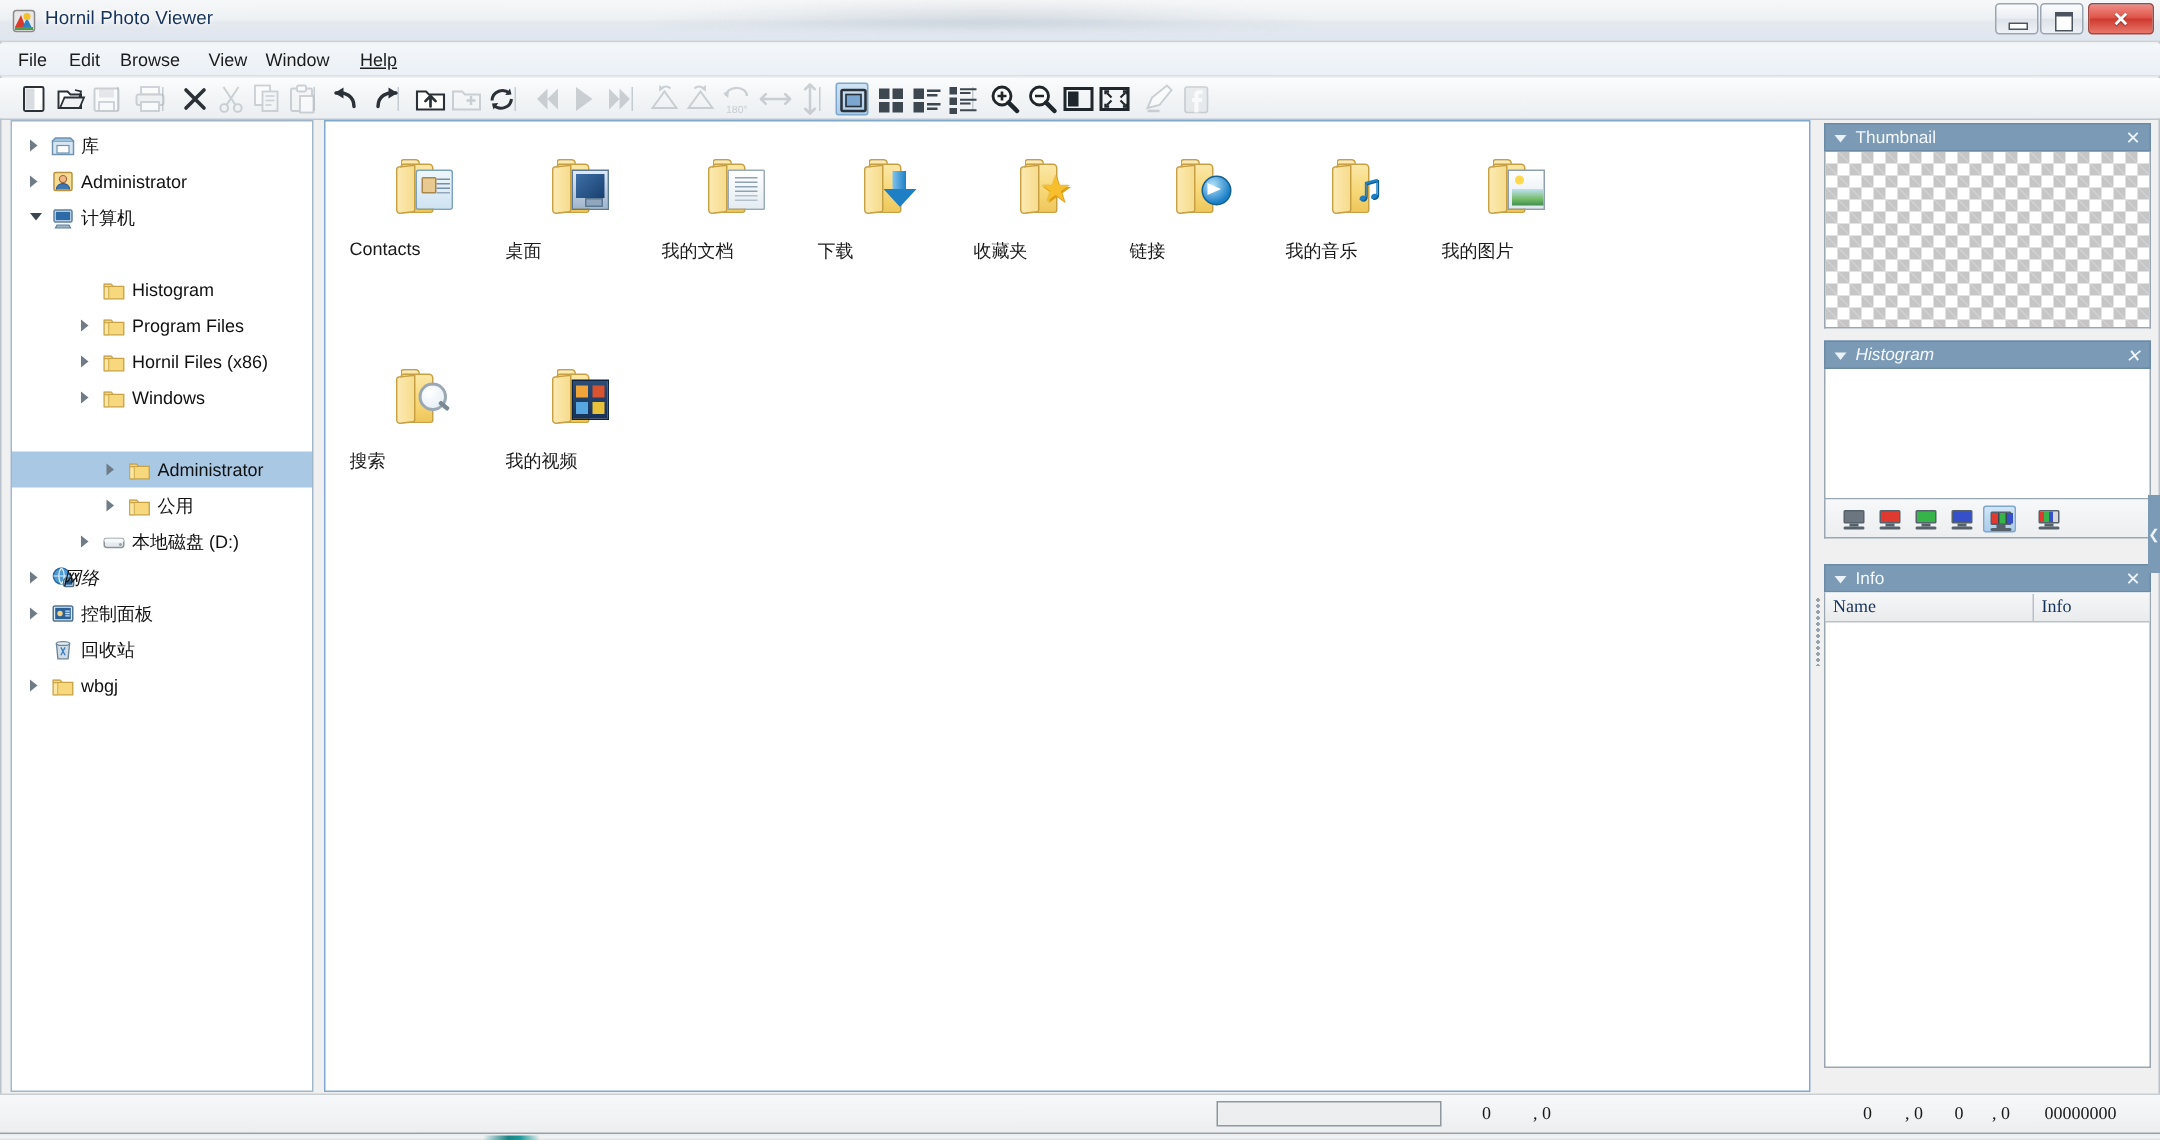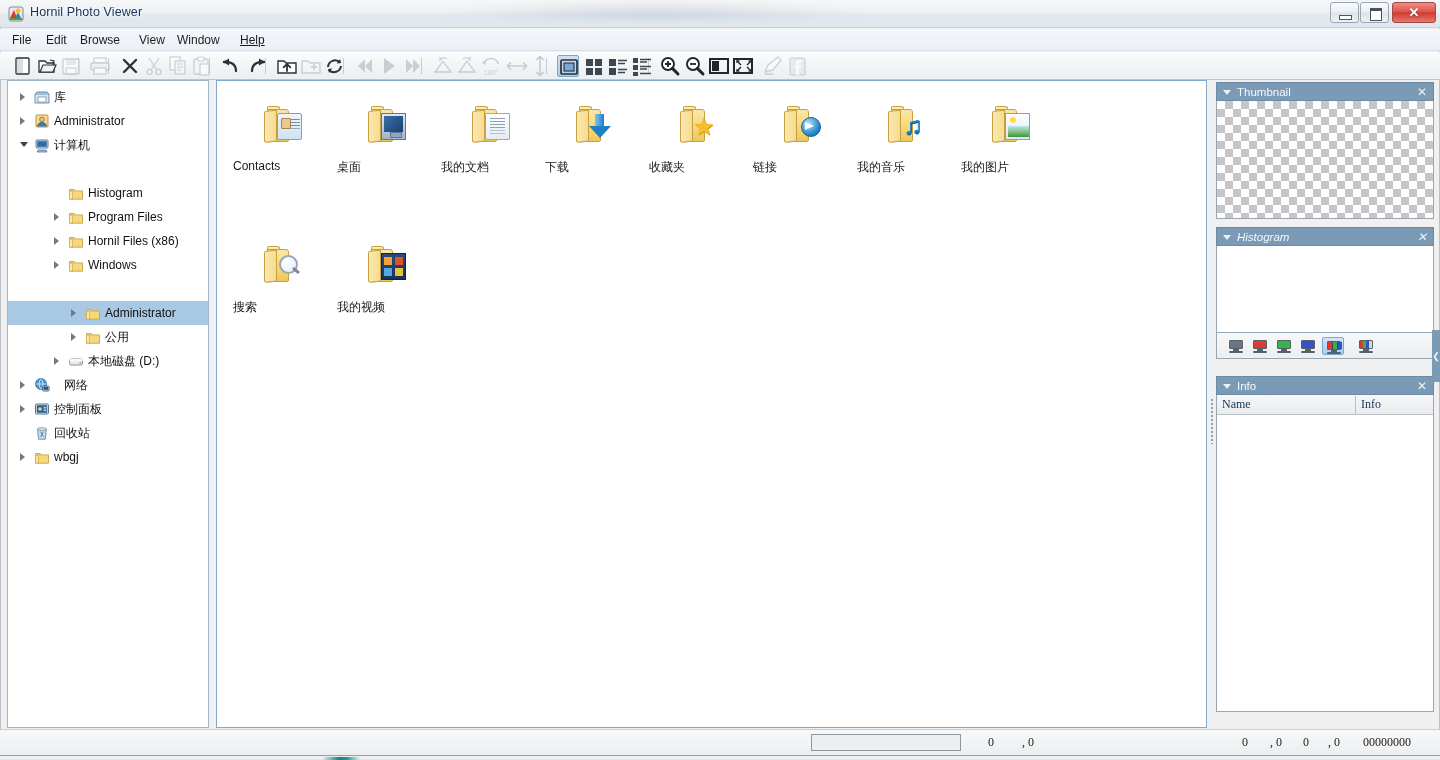--- a/index.html
+++ b/index.html
@@ -600,21 +600,21 @@
         <span class="lbl" style="left: 80px;">本地磁盘 (D:)</span>
       </div>
       <div class="tnode" style="top: 292px;">
         <span class="arrow closed" style="left: 12px;"></span>
         <span class="ico" style="left: 26px;"><svg viewBox="0 0 16 16" width="16" height="16">
             <circle cx="7" cy="7" r="5.4" fill="#4d9ad4" stroke="#2a6a9e"></circle>
             <path d="M1.6 7 h10.8 M7 1.6 c2.4 2.6 2.4 8.2 0 10.8 M7 1.6 c-2.4 2.6 -2.4 8.2 0 10.8" fill="none" stroke="#dff0fb" stroke-width=".8"></path>
             <rect x="8.5" y="9" width="6.6" height="5" rx="1" fill="#cfe0ee" stroke="#4b6f8d"></rect>
             <rect x="9.4" y="9.8" width="4.8" height="3" fill="#24588c"></rect>
           </svg></span>
-        <span class="lbl" style="left: 56px;">网络</span>
+        <span class="lbl" style="left: 34px; font-style: italic;">网络</span>
       </div>
       <div class="tnode" style="top: 316px;">
         <span class="arrow closed" style="left: 12px;"></span>
         <span class="ico" style="left: 26px;"><svg viewBox="0 0 16 16" width="16" height="16">
             <rect x="1.5" y="3" width="13" height="10" rx="1.2" fill="#dfeaf4" stroke="#4f7490"></rect>
             <rect x="2.8" y="4.2" width="10.4" height="7.6" fill="#2a6098"></rect>
             <circle cx="6" cy="8" r="1.8" fill="#f5d27f"></circle>
             <path d="M9.5 6.4 h3 M9.5 8 h3 M9.5 9.6 h3" stroke="#cfe2f2" stroke-width=".9"></path>
           </svg></span>
         <span class="lbl" style="left: 46px;">控制面板</span>

